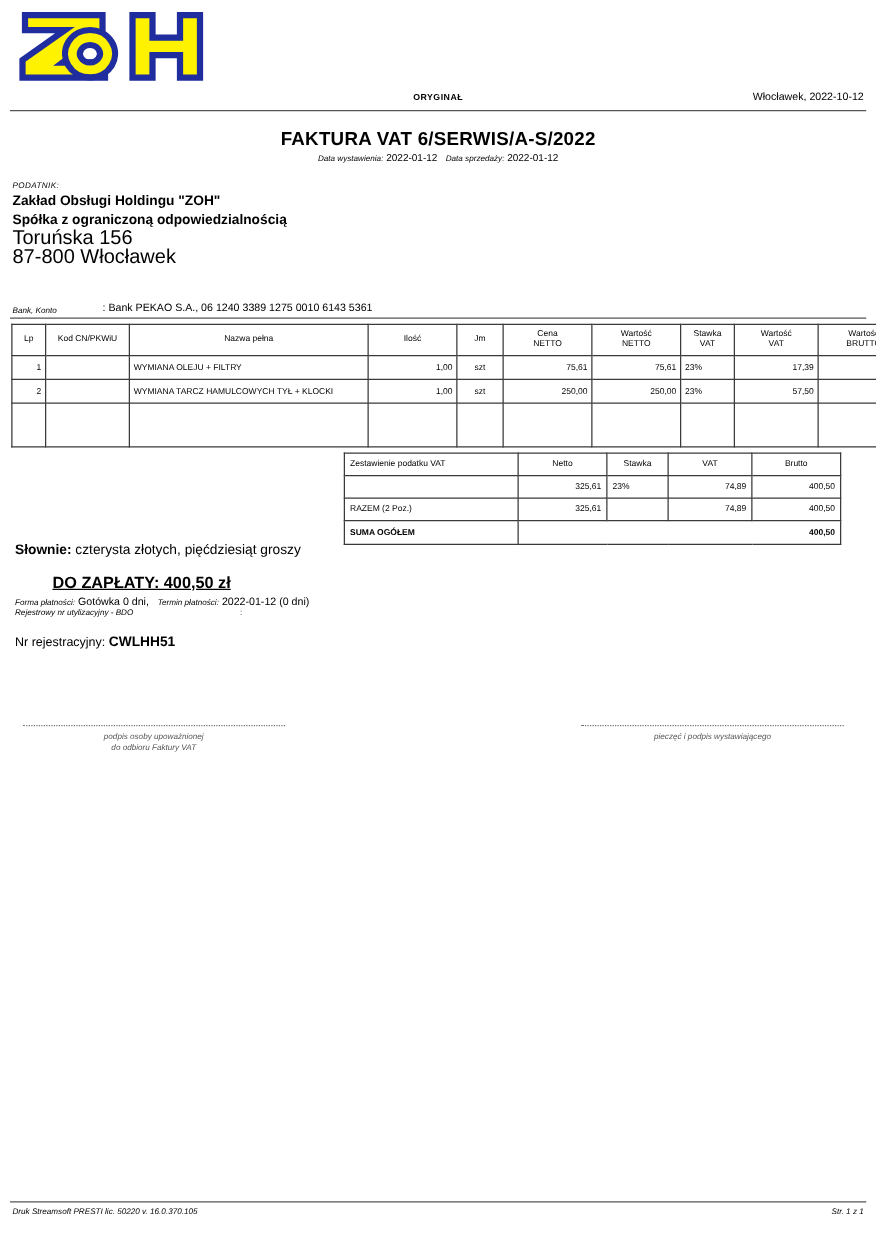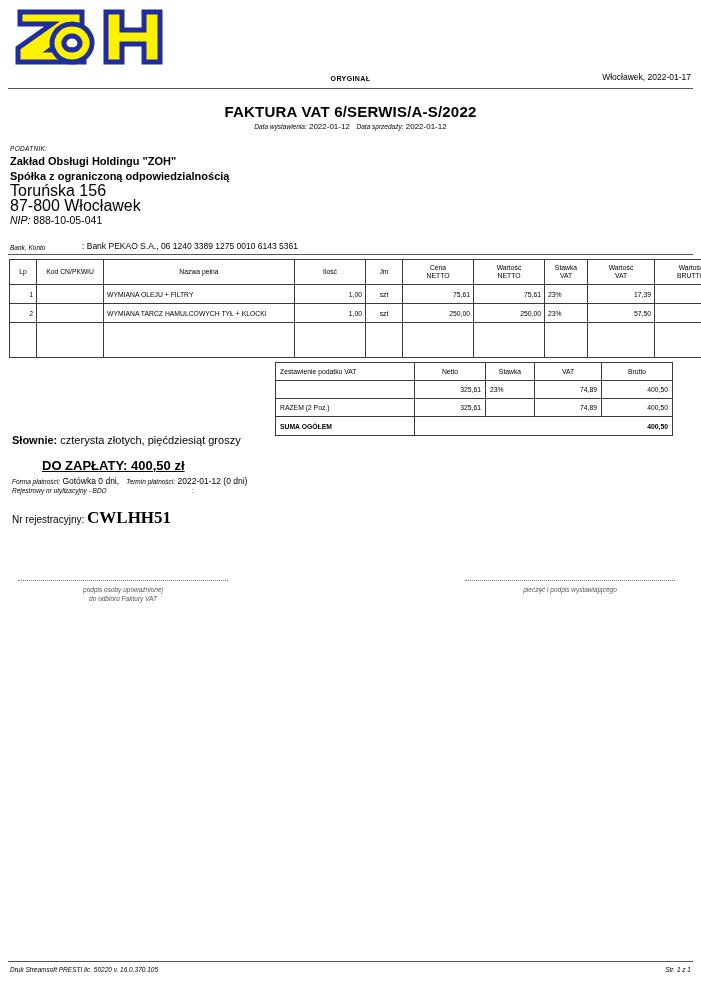--- a/index.html
+++ b/index.html
@@ -235,21 +235,21 @@
     left: 180px;
     top: 0;
     font-style: normal;
   }
   .reg {
     position: absolute;
     left: 12px;
     top: 508px;
     font-size: 10px;
   }
-  .reg .val { font-weight: bold; font-size: 17px; font-family: Liberation Serif, serif; }
+  .reg .val { font-weight: bold; font-size: 11px; }
 
   
   .sig {
     position: absolute;
     font-size: 6.5px;
     font-style: italic;
     text-align: center;
     color: #555;
     width: 210px;
   }
@@ -297,42 +297,38 @@
       <path d="M10 6 L72 6 L72 20 L40 44 L74 44 L74 56 L8 56 L8 42 L42 18 L10 18 Z"></path>
 
       <path d="M62 18 a20 19 0 1 0 0.1 0 Z M62 30 a8 7 0 1 1 -0.1 0 Z"></path>
 
       <path d="M96 6 L112 6 L112 24 L134 24 L134 6 L150 6 L150 56 L134 56 L134 38 L112 38 L112 56 L96 56 Z"></path>
     </g>
   </svg>
 </div>
 
 <div class="orig-label">ORYGINAŁ</div>
-<div class="city-date">Włocławek, 2022-01-17</div>
+<div class="city-date">Włocławek, 2022-10-12</div>
 <div class="rule-top"></div>
 
 <div class="title">FAKTURA VAT  6/SERWIS/A-S/2022</div>
 <div class="title-dates">
   <span class="lbl">Data wystawienia:</span>
   <span class="val">2022-01-12</span>
   &nbsp;
   <span class="lbl">Data sprzedaży:</span>
   <span class="val">2022-01-12</span>
 </div>
 
 <div class="seller">
   <div class="podatnik">PODATNIK:</div>
   <div class="name1">Zakład Obsługi Holdingu "ZOH"</div>
   <div class="name2">Spółka z ograniczoną odpowiedzialnością</div>
   <div class="addr">Toruńska 156</div>
   <div class="addr">87-800 Włocławek</div>
-  <div class="kv">
-    <i>NIP:</i>
-    <span>888-10-05-041</span>
-  </div>
 </div>
 
 <div class="bank-row">
   <span class="blbl">Bank, Konto</span>
   <span class="bval">: Bank PEKAO S.A., 06 1240 3389 1275 0010 6143 5361</span>
 </div>
 <div class="rule-seller"></div>
 
 <table class="items">
   <thead>

